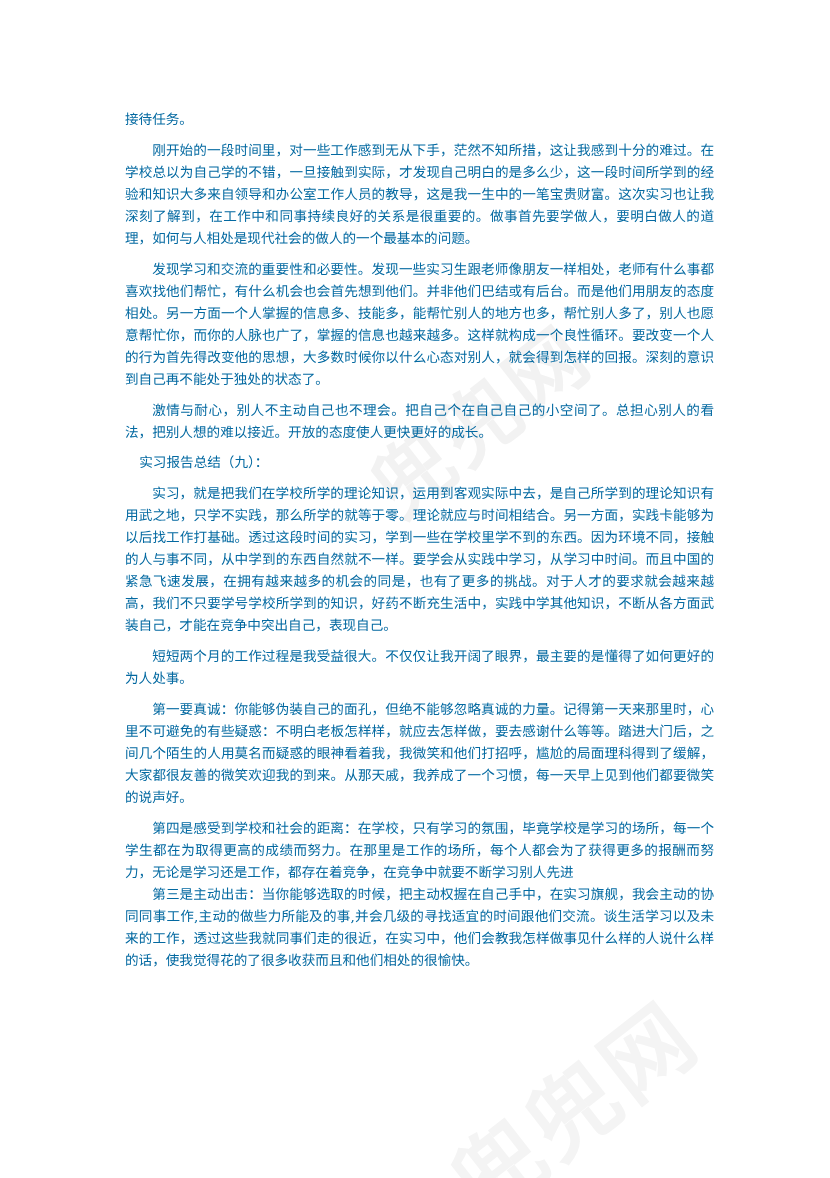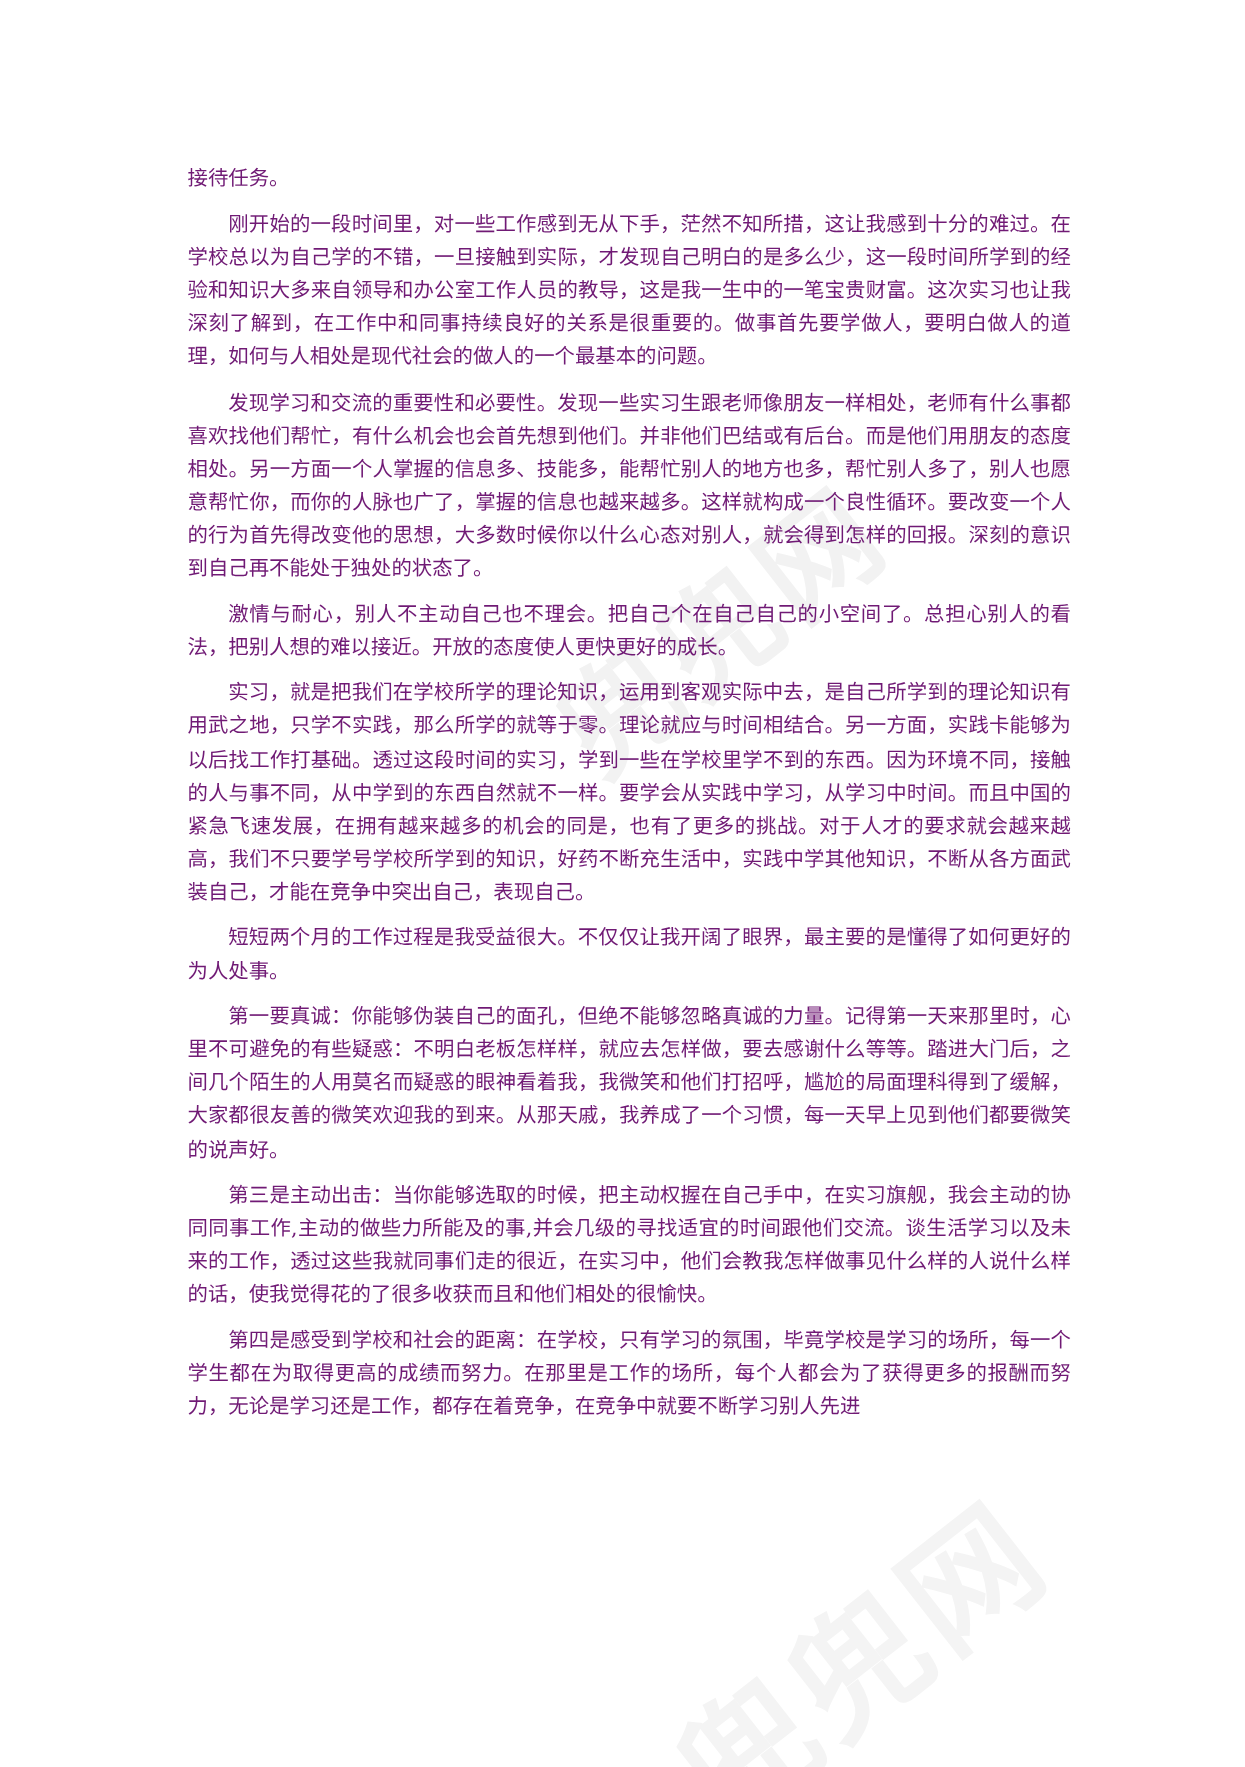--- a/index.html
+++ b/index.html
@@ -58,21 +58,21 @@
     position: absolute;
     left: 125px;
     top: 108px;
     width: 589px;
   }
 
   p.para {
     margin: 0 0 8.5px 0;
     font-size: 13.6px;
     line-height: 22.1px;
-    color: #701a75;
+    color: #0369a1;
     text-align: justify;
     text-justify: inter-ideograph;
     text-indent: 2em;
     word-break: break-all;
   }
 
   
   p.para.no-indent {
     text-indent: 0;
   }
@@ -99,27 +99,28 @@
     <div class="text-column">
 
       <p class="para no-indent">接待任务。</p>
 
       <p class="para">刚开始的一段时间里，对一些工作感到无从下手，茫然不知所措，这让我感到十分的难过。在学校总以为自己学的不错，一旦接触到实际，才发现自己明白的是多么少，这一段时间所学到的经验和知识大多来自领导和办公室工作人员的教导，这是我一生中的一笔宝贵财富。这次实习也让我深刻了解到，在工作中和同事持续良好的关系是很重要的。做事首先要学做人，要明白做人的道理，如何与人相处是现代社会的做人的一个最基本的问题。</p>
 
       <p class="para">发现学习和交流的重要性和必要性。发现一些实习生跟老师像朋友一样相处，老师有什么事都喜欢找他们帮忙，有什么机会也会首先想到他们。并非他们巴结或有后台。而是他们用朋友的态度相处。另一方面一个人掌握的信息多、技能多，能帮忙别人的地方也多，帮忙别人多了，别人也愿意帮忙你，而你的人脉也广了，掌握的信息也越来越多。这样就构成一个良性循环。要改变一个人的行为首先得改变他的思想，大多数时候你以什么心态对别人，就会得到怎样的回报。深刻的意识到自己再不能处于独处的状态了。</p>
 
       <p class="para">激情与耐心，别人不主动自己也不理会。把自己个在自己自己的小空间了。总担心别人的看法，把别人想的难以接近。开放的态度使人更快更好的成长。</p>
 
+      <p class="para heading">实习报告总结（九）：</p>
 
       <p class="para">实习，就是把我们在学校所学的理论知识，运用到客观实际中去，是自己所学到的理论知识有用武之地，只学不实践，那么所学的就等于零。理论就应与时间相结合。另一方面，实践卡能够为以后找工作打基础。透过这段时间的实习，学到一些在学校里学不到的东西。因为环境不同，接触的人与事不同，从中学到的东西自然就不一样。要学会从实践中学习，从学习中时间。而且中国的紧急飞速发展，在拥有越来越多的机会的同是，也有了更多的挑战。对于人才的要求就会越来越高，我们不只要学号学校所学到的知识，好药不断充生活中，实践中学其他知识，不断从各方面武装自己，才能在竞争中突出自己，表现自己。</p>
 
       <p class="para">短短两个月的工作过程是我受益很大。不仅仅让我开阔了眼界，最主要的是懂得了如何更好的为人处事。</p>
 
       <p class="para">第一要真诚：你能够伪装自己的面孔，但绝不能够忽略真诚的力量。记得第一天来那里时，心里不可避免的有些疑惑：不明白老板怎样样，就应去怎样做，要去感谢什么等等。踏进大门后，之间几个陌生的人用莫名而疑惑的眼神看着我，我微笑和他们打招呼，尴尬的局面理科得到了缓解，大家都很友善的微笑欢迎我的到来。从那天戚，我养成了一个习惯，每一天早上见到他们都要微笑的说声好。</p>
 
 
+      <p class="para clipped">第四是感受到学校和社会的距离：在学校，只有学习的氛围，毕竟学校是学习的场所，每一个学生都在为取得更高的成绩而努力。在那里是工作的场所，每个人都会为了获得更多的报酬而努力，无论是学习还是工作，都存在着竞争，在竞争中就要不断学习别人先进</p>
+
       <p class="para">第三是主动出击：当你能够选取的时候，把主动权握在自己手中，在实习旗舰，我会主动的协同同事工作,主动的做些力所能及的事,并会几级的寻找适宜的时间跟他们交流。谈生活学习以及未来的工作，透过这些我就同事们走的很近，在实习中，他们会教我怎样做事见什么样的人说什么样的话，使我觉得花的了很多收获而且和他们相处的很愉快。</p>
-
-      <p class="para clipped">第四是感受到学校和社会的距离：在学校，只有学习的氛围，毕竟学校是学习的场所，每一个学生都在为取得更高的成绩而努力。在那里是工作的场所，每个人都会为了获得更多的报酬而努力，无论是学习还是工作，都存在着竞争，在竞争中就要不断学习别人先进</p>
 
     </div>
   </div>
 </div>
 
 </body></html>

